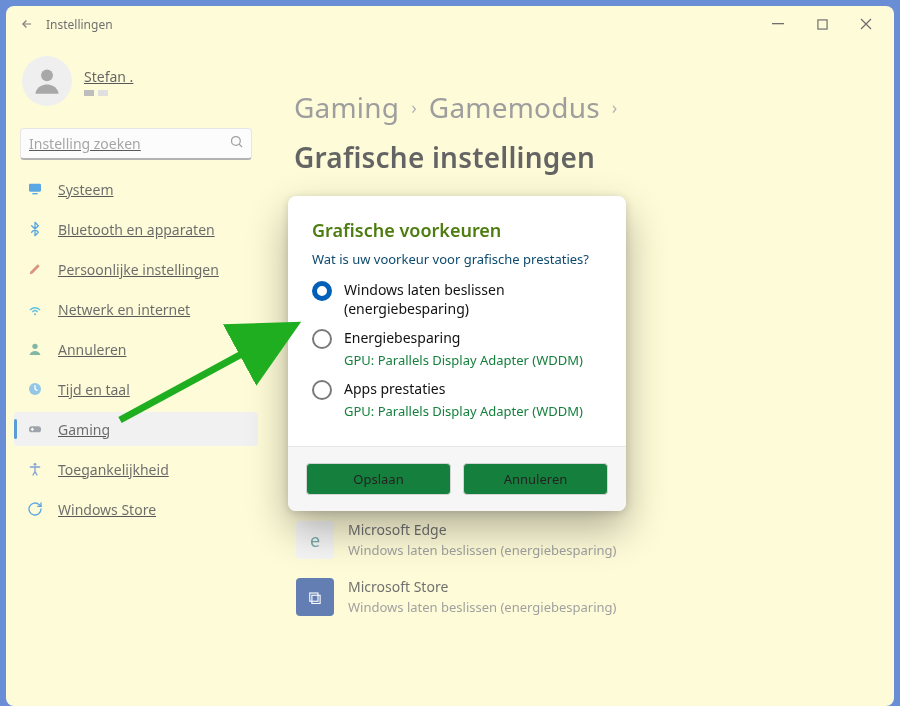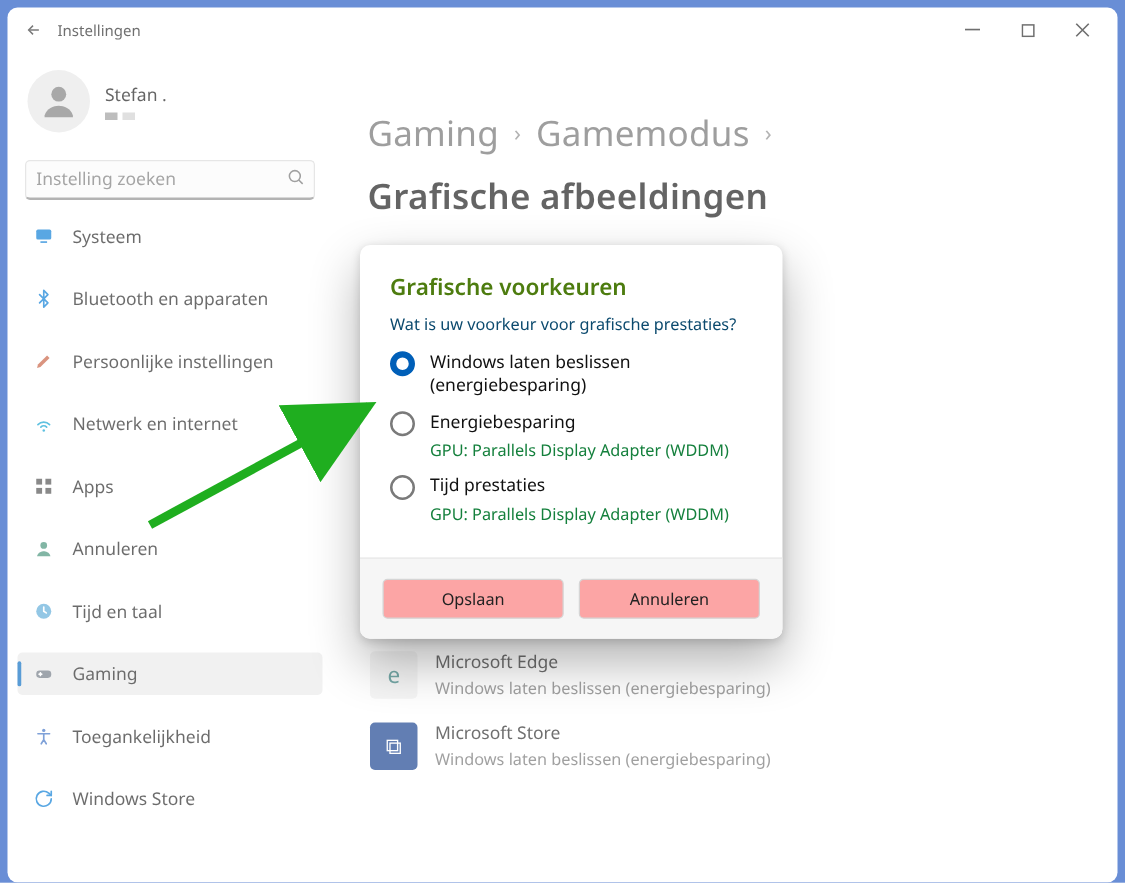--- a/index.html
+++ b/index.html
@@ -2,38 +2,38 @@
 <html><head>
 <meta charset="utf-8">
 <style>
   * { margin: 0; padding: 0; box-sizing: border-box; font-family: "Segoe UI", system-ui, sans-serif; }
   html, body { width: 900px; height: 706px; overflow: hidden; }
   body { background: #1a52c0; position: relative; }
 
   
   .window {
     position: absolute; inset: 6px 6px 0 6px;
-    background: #ffffff;
+    background: #fef9c3;
     border-radius: 8px;
     overflow: hidden;
     display: flex; flex-direction: column;
   }
   .titlebar {
     height: 36px; display: flex; align-items: center; padding: 0 6px;
     color: #222; font-size: 12px;
   }
   .titlebar .back { width: 30px; display:flex; align-items:center; justify-content:center; color:#333; }
   .titlebar .title { margin-left: 4px; }
   .titlebar .ctrls { margin-left: auto; display:flex; }
   .titlebar .ctrls .btn { width: 44px; height: 32px; display:flex; align-items:center; justify-content:center; color:#222; }
 
   .content { flex:1; display:flex; min-height:0; }
 
   
-  .sidebar { width: 260px; padding: 6px 8px 8px 8px; display:flex; flex-direction:column; }
+  .sidebar { width: 260px; padding: 6px 8px 8px 8px; display:flex; flex-direction:column;text-decoration:underline; }
   .user { display:flex; align-items:center; gap:12px; padding: 8px 8px 18px 8px; }
   .user .avatar { width: 50px; height: 50px; border-radius: 50%; background:#e7e7e7; display:flex; align-items:center; justify-content:center; color:#7a7a7a; }
   .user .avatar svg { width:34px; height:34px; }
   .user .uname { font-size:14px; color:#111; }
   .user .usub { display:flex; gap:4px; margin-top:4px;}
   .user .usub span { width:10px; height:6px; background:#9a9a9a; }
   .user .usub span.light { background:#d0d0d0; }
 
   .search {
     margin: 4px 6px 12px 6px;
@@ -41,21 +41,21 @@
     border-bottom: 2px solid #8b8b8b;
     border-radius:4px;
     display:flex; align-items:center; padding: 0 8px;
     color:#6d6d6d; font-size:14px;
   }
   .search input {
     flex:1; border:none; outline:none; background:transparent; font-size:14px; color:#222;
   }
   .search .icon { color:#6d6d6d; }
 
-  .nav { display:flex; flex-direction:column; gap:16px; }
+  .nav { display:flex; flex-direction:column; gap:6px; }
   .nav-item {
     display:flex; align-items:center; gap:14px;
     height: 34px; padding: 0 8px 0 12px; border-radius:4px;
     font-size: 14px; color:#1d1d1d; cursor:pointer;
     position:relative;
   }
   .nav-item.active { background:#eaeaea; }
   .nav-item.active::before {
     content:""; position:absolute; left:0; top:7px; bottom:7px;
     width:3px; border-radius:2px; background:#0067c0;
@@ -116,21 +116,21 @@
     flex:0 0 20px; margin-top:1px; position:relative; background:#fff;
   }
   .opt.selected .radio { border:5px solid #005fb8; }
   .opt .olabel { font-size:14px; color:#111; }
   .opt .osub { font-size:13px; color:#15803d; margin-top:4px; }
   .modal .footer {
     margin-top:20px; border-top:1px solid #e7e7e7; background:#f6f6f6;
     padding:16px 18px; display:flex; gap:12px;
   }
   .modal .footer button {
-    flex:1; height:32px; background:#fca5a5; border:1px solid #d5d5d5;
+    flex:1; height:32px; background:#15803d; border:1px solid #d5d5d5;
     border-radius:4px; font-size:13px; color:#222; cursor:pointer;
   }
 
   
   .arrow {
     position:absolute; left:110px; top:310px; pointer-events:none;
   }
 </style>
 </head>
 <body>
@@ -225,31 +225,20 @@
               <svg width="16" height="16" viewBox="0 0 24 24" fill="none" stroke="#0aa0d0" stroke-width="2" stroke-linecap="round" stroke-linejoin="round">
                 <path d="M12 20l0 0" stroke="#0aa0d0" stroke-width="3"></path>
                 <path d="M5 13a10 10 0 0114 0"></path>
                 <path d="M8.5 16a5 5 0 017 0"></path>
               </svg>
             </span>
                  <span>Netwerk en internet</span>
           </div>
           <div class="nav-item">
             <span class="ico">
-              <svg width="16" height="16" viewBox="0 0 24 24" fill="none" stroke="#4a4a4a" stroke-width="2" stroke-linecap="round" stroke-linejoin="round">
-                <rect x="3" y="3" width="7" height="7" fill="#4a4a4a" stroke="none"></rect>
-                <rect x="14" y="3" width="7" height="7" fill="#4a4a4a" stroke="none"></rect>
-                <rect x="3" y="14" width="7" height="7" fill="#4a4a4a" stroke="none"></rect>
-                <rect x="14" y="14" width="7" height="7" fill="#4a4a4a" stroke="none"></rect>
-              </svg>
-            </span>
-                 <span>Apps</span>
-          </div>
-          <div class="nav-item">
-            <span class="ico">
               <svg width="16" height="16" viewBox="0 0 24 24" fill="none" stroke="#3f8f76" stroke-width="2" stroke-linecap="round" stroke-linejoin="round">
                 <circle cx="12" cy="8" r="4" fill="#3f8f76" stroke="none"></circle>
                 <path d="M4 21c1-5 6-6 8-6s7 1 8 6" fill="#3f8f76" stroke="none"></path>
               </svg>
             </span>
                  <span>Annuleren</span>
           </div>
           <div class="nav-item">
             <span class="ico">
               <svg width="16" height="16" viewBox="0 0 24 24" fill="none" stroke="#5aa9d8" stroke-width="2" stroke-linecap="round" stroke-linejoin="round">
@@ -291,21 +280,21 @@
         </div>
     </div>
 
     <div class="main">
 
       <div class="crumbs">
         <span class="c">Gaming</span>
         <span class="sep">›</span>
         <span class="c">Gamemodus</span>
         <span class="sep">›</span>
-        <span class="c now">Grafische afbeeldingen</span>
+        <span class="c now">Grafische instellingen</span>
       </div>
 
       <div class="h2">Aangepaste opties voor apps</div>
       <div class="lbl">Een app toevoegen</div>
 
       <div class="combo">
         <span>Bureaublad-app</span>
         <span class="chev">
           <svg width="12" height="12" viewBox="0 0 24 24" fill="none" stroke="currentColor" stroke-width="2">
               <path d="M6 9l6 6 6-6"></path>
@@ -375,21 +364,21 @@
       <div class="opt">
         <div class="radio"></div>
     <div>
       <div class="olabel">Energiebesparing</div>
       <div class="osub">GPU: Parallels Display Adapter (WDDM)</div>
     </div>
       </div>
       <div class="opt">
         <div class="radio"></div>
     <div>
-      <div class="olabel">Tijd prestaties</div>
+      <div class="olabel">Apps prestaties</div>
       <div class="osub">GPU: Parallels Display Adapter (WDDM)</div>
     </div>
       </div>
     </div>
   <div class="footer">
     <button>Opslaan</button>
     <button>Annuleren</button>
   </div>
 </div>
 

